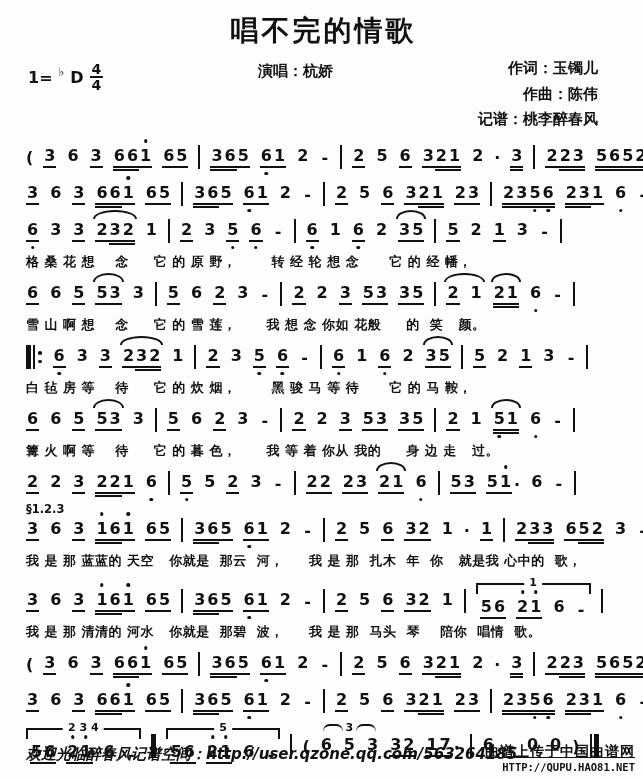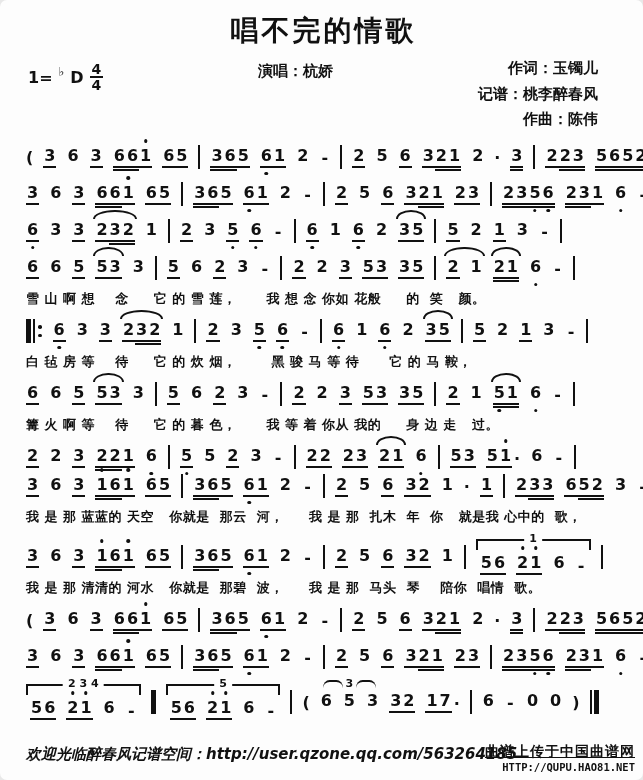--- a/index.html
+++ b/index.html
@@ -1,18 +1,18 @@
 <!DOCTYPE html>
 <html><head>
 <meta charset="utf-8">
 <style>
   html,body{margin:0;padding:0;background:#e8e8e8;}
   .page{width:643px;height:780px;background:#fdfdfd;color:#111;margin:0 auto;position:relative;
         overflow:hidden;box-sizing:border-box;padding:8px 22px 0 26px;
-        font-family:"DejaVu Sans","Liberation Sans",sans-serif;border-radius:7px;}
+        font-family:"DejaVu Sans","Liberation Sans",sans-serif;}
   
   .title{text-align:center;font-size:28px;font-weight:bold;letter-spacing:3px;margin-top:4px;}
   .meta{position:relative;height:80px;margin-top:4px;font-weight:bold;}
   .key{position:absolute;left:2px;top:8px;font-size:16px;display:flex;align-items:center;gap:6px;}
   .flat{font-size:12px;vertical-align:super;position:relative;top:-5px;}
   .frac{display:inline-flex;flex-direction:column;align-items:center;line-height:1;font-size:14px;}
   .frac b{padding:0 2px;}
   .frac .top{border-bottom:2px solid #111;}
   .singer{position:absolute;left:232px;top:8px;font-size:15px;}
   .credits{position:absolute;left:452px;top:2px;font-size:15px;line-height:1.7;text-align:right;}
@@ -73,22 +73,22 @@
         <span class="flat">♭</span>
         <span>D</span>
       <span class="frac">
         <b class="top">4</b>
         <b>4</b>
       </span>
     </div>
     <div class="singer">演唱：杭娇</div>
     <div class="credits">
       <div>作词：玉镯儿</div>
+      <div>作曲：陈伟</div>
       <div>记谱：桃李醉春风</div>
-      <div>作曲：陈伟</div>
     </div>
   </div>
 
   <div id="music">
       <div class="system">
         <div class="music-row">
           <span class="txt">(</span>
           <span class="tok">
             <span class="grp u1">
               <span class="ch">3</span>
@@ -427,20 +427,21 @@
           <span class="tok">
             <span class="grp u0">
               <span class="ch">3</span>
             </span>
           </span>
           <span class="txt dash">-</span>
           <span class="barw">
             <span class="bl"></span>
           </span>
         </div>
+        <div class="lyrics">格 桑 花 想    念     它 的 原 野，       转 经 轮 想 念      它 的 经 幡，</div>
       </div>
       <div class="system">
         <div class="music-row">
           <span class="tok">
             <span class="grp u1">
               <span class="ch">6</span>
             </span>
           </span>
           <span class="tok">
             <span class="grp u0">
@@ -897,20 +898,21 @@
               <span class="ch">6</span>
             </span>
           </span>
           <span class="txt dash">-</span>
           <span class="barw">
             <span class="bl"></span>
           </span>
         </div>
       </div>
       <div class="system with-sign">
+        <div class="sign">§1.2.3</div>
         <div class="music-row">
           <span class="tok">
             <span class="grp u1">
               <span class="ch">3</span>
             </span>
           </span>
           <span class="tok">
             <span class="grp u0">
               <span class="ch">6</span>
             </span>

